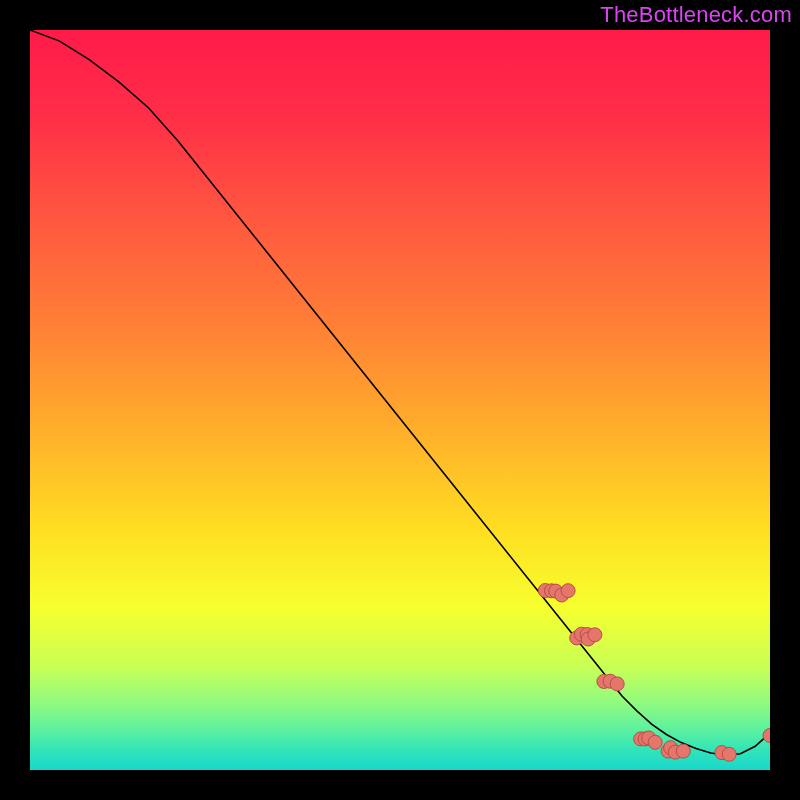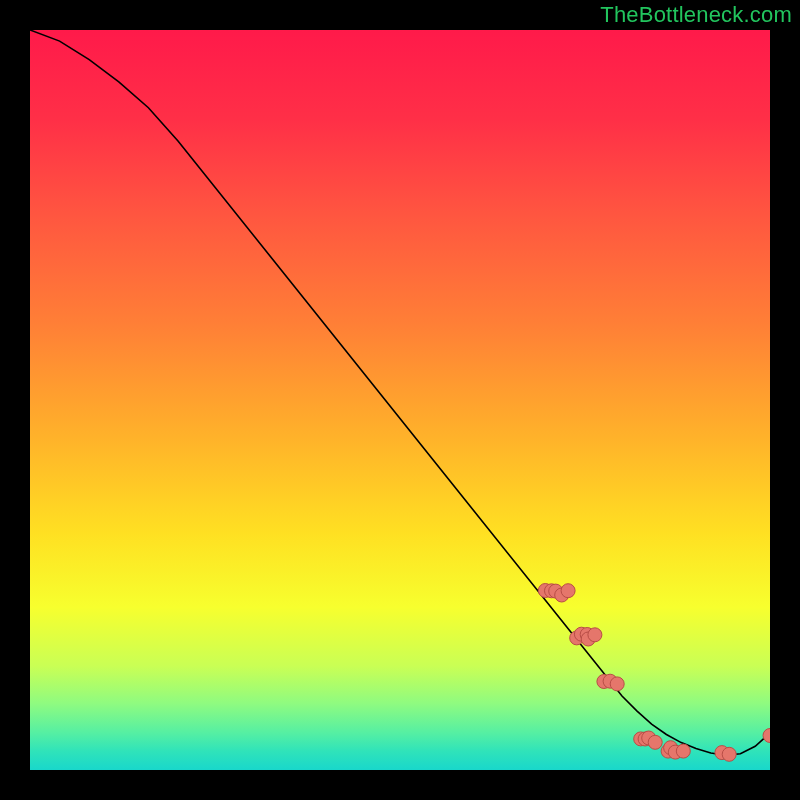--- a/index.html
+++ b/index.html
@@ -15,21 +15,21 @@
     width: 800px;
     height: 800px;
     background: #000;
   }
   .watermark {
     position: absolute;
     top: 2px;
     right: 8px;
     font-family: Arial, Helvetica, sans-serif;
     font-size: 22px;
-    color: #22c55e;
+    color: #d946ef;
     letter-spacing: 0.2px;
     font-weight: 500;
   }
   .plot {
     position: absolute;
     left: 30px;
     top: 30px;
     width: 740px;
     height: 740px;
     overflow: hidden;

